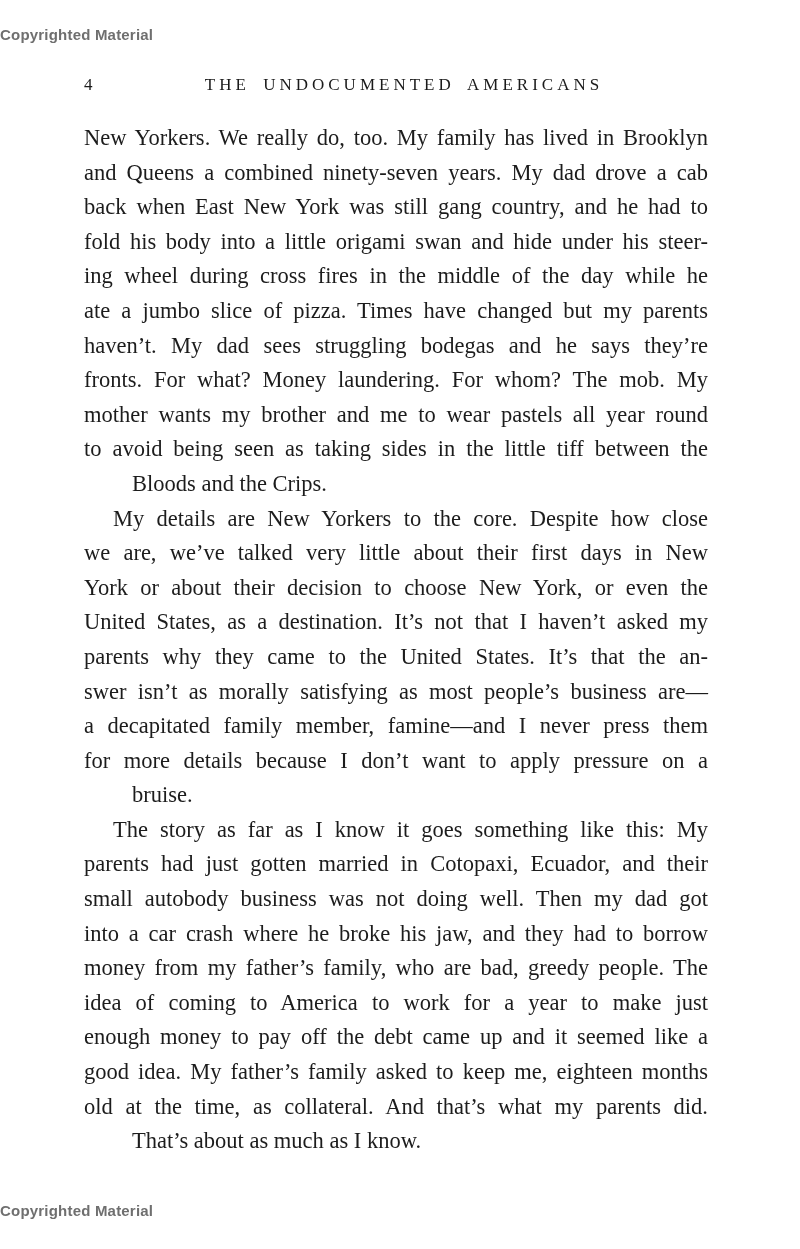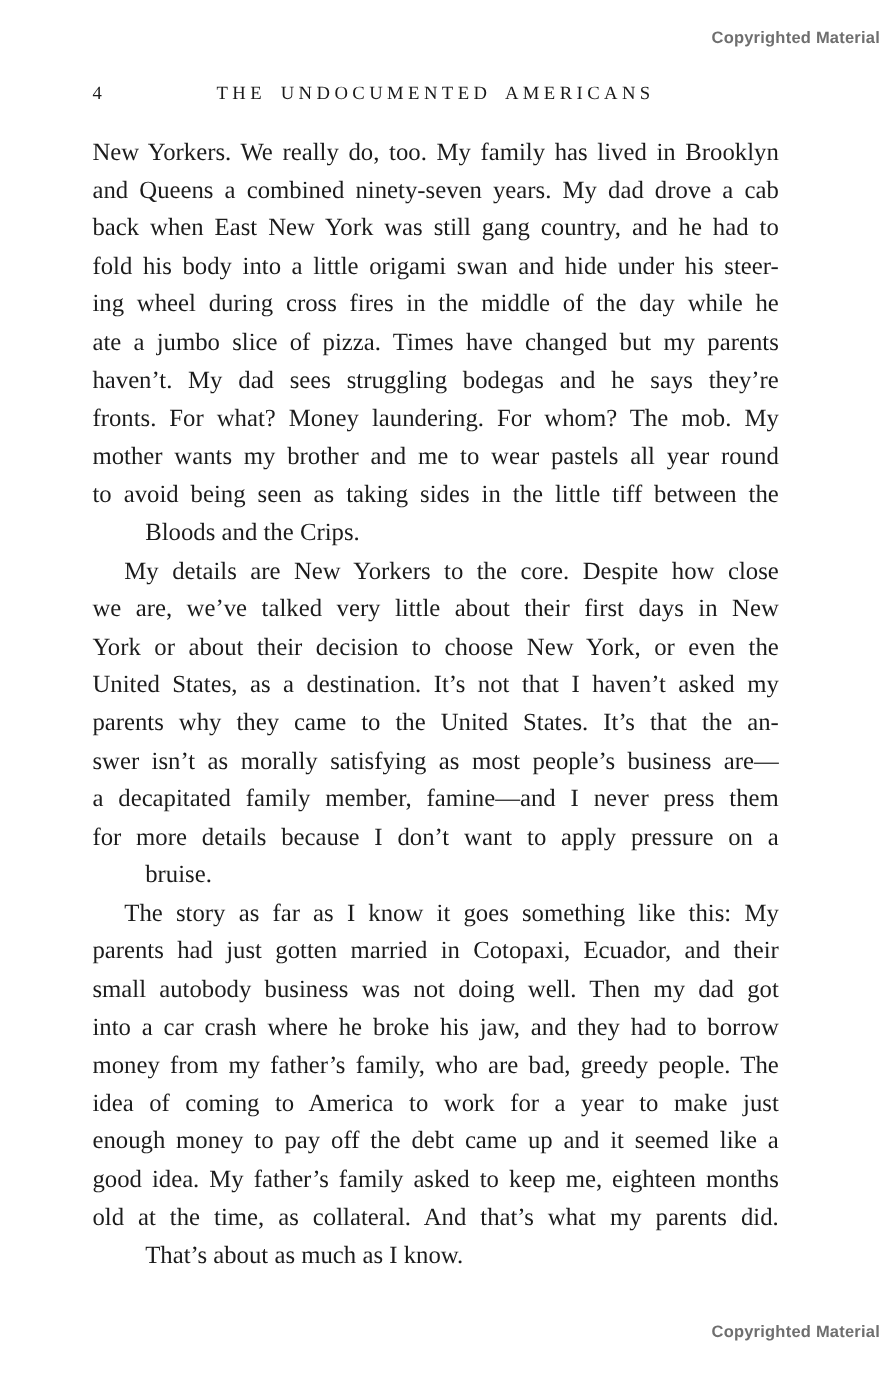--- a/index.html
+++ b/index.html
@@ -12,21 +12,21 @@
     width: 800px;
     height: 1249px;
     background: #ffffff;
     overflow: hidden;
     font-family: "Liberation Serif", "DejaVu Serif", serif;
   }
   .copyright {
     position: absolute;
     left: 0;
     width: 800px;
-    text-align: right;
+    text-align: left;
     font-family: "Liberation Sans", "DejaVu Sans", sans-serif;
     font-weight: 700;
     font-size: 15px;
     line-height: 17px;
     color: #6f6f6f;
     letter-spacing: 0.2px;
   }
   #copyright-top { top: 26px; }
   #copyright-bottom { top: 1202px; }
 
@@ -40,21 +40,21 @@
   #page-number {
     position: absolute;
     left: 0;
     top: 0;
     font-size: 17px;
     line-height: 20px;
     color: #1a1a1a;
   }
   #running-head {
     position: absolute;
-    left: 0;
+    left: 8px;
     top: 0;
     width: 624px;
     text-align: center;
     font-size: 17px;
     line-height: 20px;
     color: #1a1a1a;
     letter-spacing: 4px;
     word-spacing: 5px;
     white-space: nowrap;
   }

